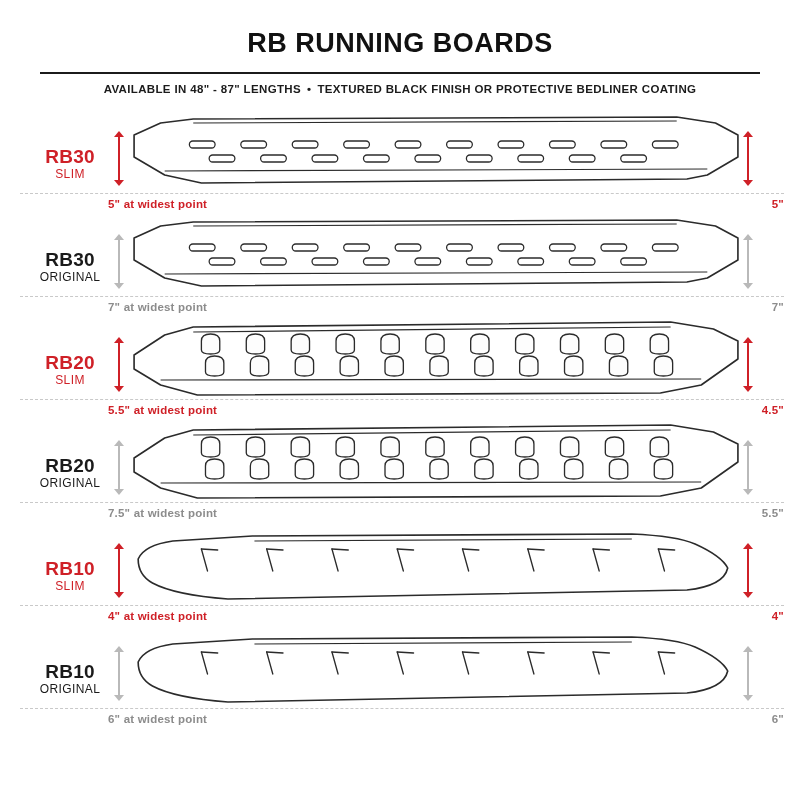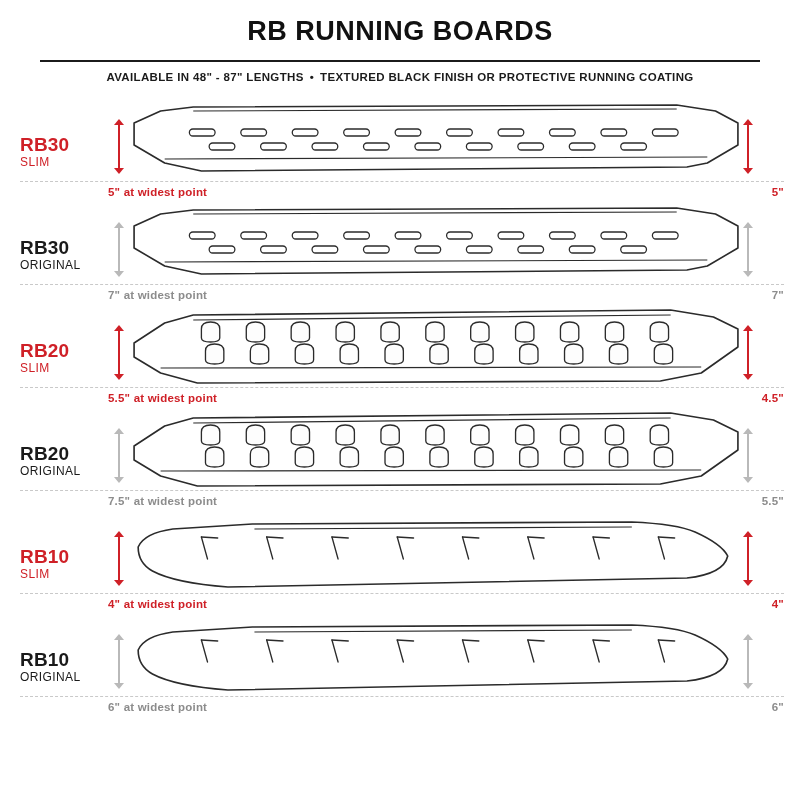--- a/index.html
+++ b/index.html
@@ -16,21 +16,21 @@
   }
   .page {
     position: relative;
     width: 800px;
     height: 800px;
     box-sizing: border-box;
   }
 
   
   .header {
-    padding-top: 16px;
+    padding-top: 28px;
     text-align: center;
   }
   .header-title {
     font-size: 27px;
     font-weight: bold;
     letter-spacing: 0.5px;
     color: #111;
     margin: 0;
   }
   .header-rule {
@@ -61,21 +61,21 @@
   .row {
     position: relative;
     height: 103px;
     width: 800px;
   }
 
   .row-label {
     position: absolute;
     left: 20px;
     width: 100px;
-    text-align: left;
+    text-align: center;
     top: 50%;
     transform: translateY(-50%);
   }
   .row-label .model {
     font-size: 19px;
     font-weight: bold;
     line-height: 1.08;
     letter-spacing: 0.2px;
   }
   .row-label .variant {
@@ -168,21 +168,21 @@
 </style>
 </head>
 <body>
 
 <div class="page">
 
   <div class="header">
     <h1 class="header-title">RB RUNNING BOARDS</h1>
     <div class="header-rule"></div>
     <div class="header-sub">
-      <span>AVAILABLE IN 48" - 87" LENGTHS</span><span class="dot">•</span><span>TEXTURED BLACK FINISH OR PROTECTIVE RUNNING COATING</span>
+      <span>AVAILABLE IN 48" - 87" LENGTHS</span><span class="dot">•</span><span>TEXTURED BLACK FINISH OR PROTECTIVE BEDLINER COATING</span>
     </div>
   </div>
 
   <div class="rows" id="rows">
       <div class="row">
     <div class="row-label red">
       <div class="model">RB30</div>
       <div class="variant">SLIM</div>
     </div>
 

